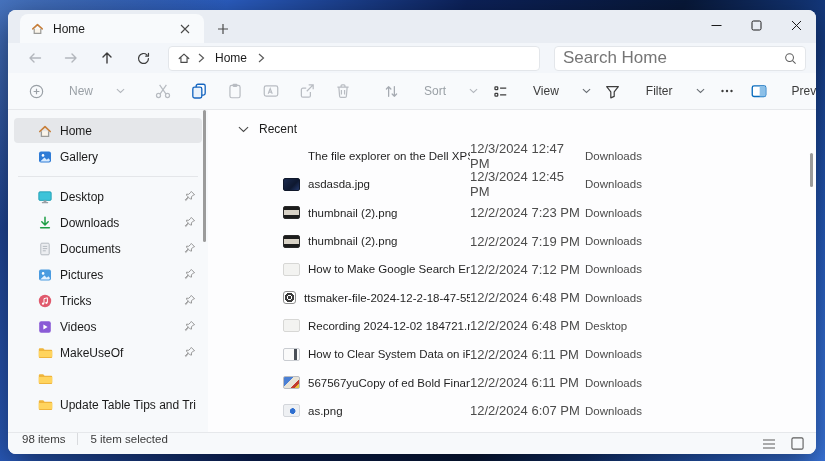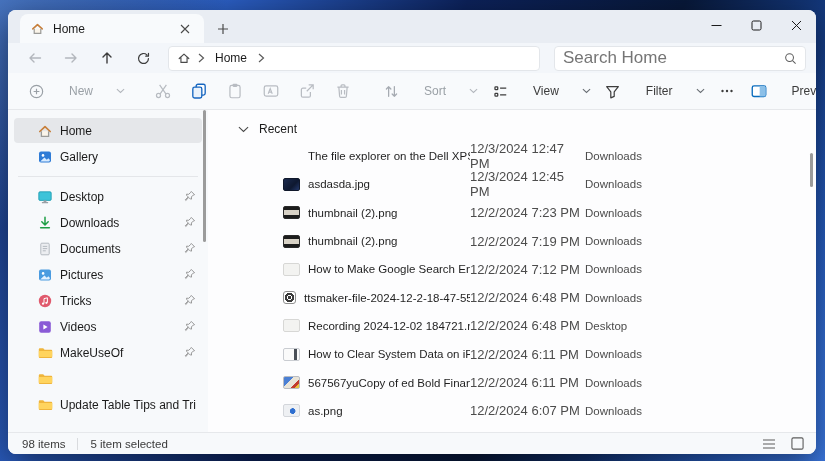--- a/index.html
+++ b/index.html
@@ -74,21 +74,21 @@
   .fi-none { background:transparent; }
   .fi-dark { background:linear-gradient(135deg,#1b2a4e 0%,#0e1830 60%,#23386b 100%); border:1px solid #10182b; }
   .fi-band { background:linear-gradient(180deg,#1c1c1c 0 25%,#d8d2c6 25% 72%,#1c1c1c 72%); border:1px solid #2a2a2a; }
   .fi-light { background:#f3f3f1; border:1px solid #d7d7d5; }
   .fi-audio { width:13px; height:13px; flex:0 0 13px; border-radius:3px; border:1px solid #8f8f8f; background:
       radial-gradient(circle at 50% 50%, #3a3a3a 0 1.5px, #fff 1.5px 2.8px, #3a3a3a 2.8px 4.5px, #fff 4.5px); }
   .fi-doc { background:linear-gradient(90deg,#fafafa 0 66%,#4a4f57 66% 84%,#fafafa 84%); border:1px solid #c9ccd1; }
   .fi-color { background:linear-gradient(135deg,#4a7fd4 0 38%,#e9e4d8 38% 66%,#c23b2e 66% 82%,#e8c23a 82%); border:1px solid #b9bcc2; }
   .fi-blue { background:radial-gradient(circle at 58% 55%, #2f6fd0 0 2.6px, rgba(0,0,0,0) 3px), #eef0f3; border:1px solid #d3d6db; }
   
-  .statusbar { height:22px; border-top:1px solid #e6e8eb; background:#f7f9fb; display:flex; align-items:center; padding:0 10px 0 14px; flex:0 0 auto; }
+  .statusbar { height:22px; border-top:1px solid #e6e8eb; background:#f7f9fb; display:flex; padding:0 10px 0 14px; flex:0 0 auto; }
   .status-text { font-size:11.5px; color:#3b3b3b; }
   .status-sep { width:1px; height:12px; background:#d9dbde; margin:0 12px; }
   .status-right { margin-left:auto; display:flex; gap:10px; align-items:center; }
   .sv-btn { width:18px; height:16px; display:flex; align-items:center; justify-content:center; }
   svg { display:block; }
 </style>
 </head>
 <body>
 
 <div class="window">

